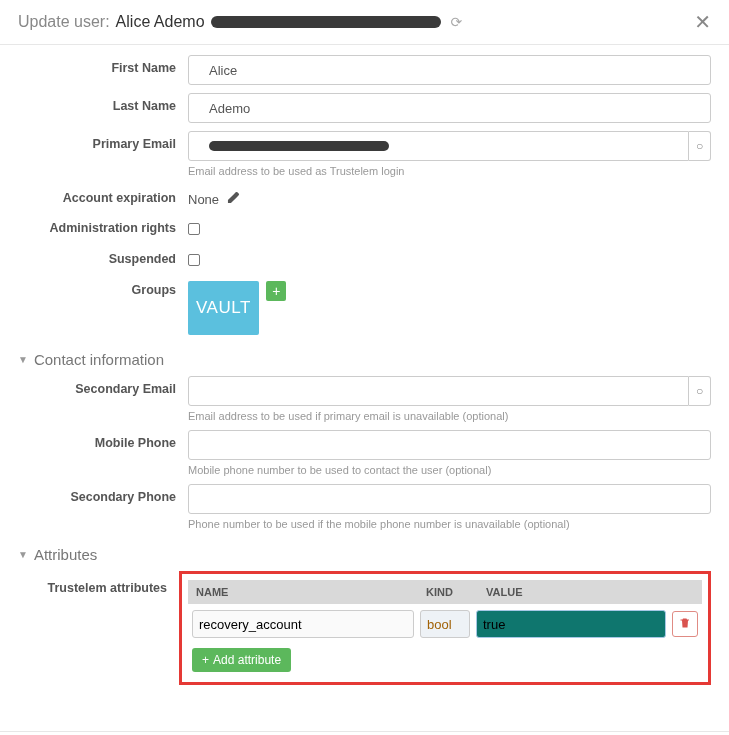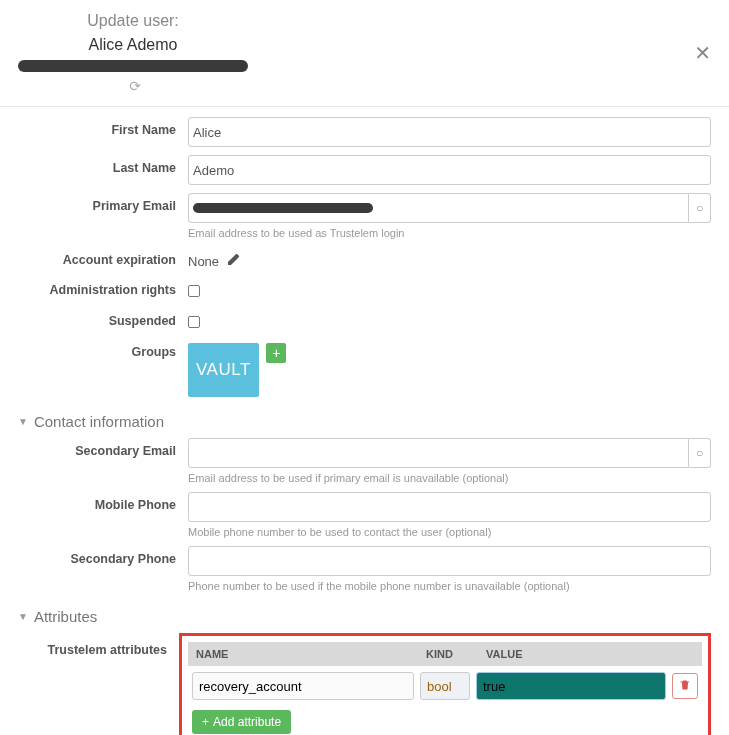--- a/index.html
+++ b/index.html
@@ -1,27 +1,27 @@
 <!DOCTYPE html>
 <html><head>
   <meta charset="utf-8">
   <style>
     * { box-sizing: border-box; margin: 0; padding: 0; }
     body { font-family: "Helvetica Neue", Arial, sans-serif; font-size: 13px; color: #555; background: #fff; width: 729px; }
     .modal-header { display: flex; align-items: center; padding: 12px 18px; border-bottom: 1px solid #e7e7e7; }
-    .modal-title { font-size: 16px; color: #888; font-weight: 400; display: flex; align-items: center; gap: 6px; flex-direction: column; }
+    .modal-title { font-size: 16px; color: #888; font-weight: 400; display: flex; align-items: center; gap: 6px; }
     .modal-title .username { color: #333; font-weight: 500; }
     .redact-bar { display: inline-block; height: 12px; background: #3a3a3a; border-radius: 6px; }
     .refresh-icon { color: #aaa; cursor: pointer; font-size: 14px; margin-left:4px; }
     .close-btn { margin-left: auto; font-size: 20px; color: #888; cursor: pointer; line-height: 1; }
     .modal-body { padding: 10px 18px 18px 18px; }
     .row { display: flex; align-items: flex-start; margin-bottom: 8px; }
     .label-col { width: 170px; text-align: right; padding-right: 12px; padding-top: 6px; font-weight: 600; color: #555; font-size: 12.5px; }
     .field-col { flex: 1; }
-    .text-input { width: 100%; padding: 6px 4px; border: 1px solid #ccc; border-radius: 3px; font-size: 13px; color: #555; height: 30px; }
+    .text-input { width: 100%; padding: 6px 20px; border: 1px solid #ccc; border-radius: 3px; font-size: 13px; color: #555; height: 30px; }
     .input-wrap { display: flex; align-items: center; }
     .input-wrap .text-input { flex: 1; }
     .circle-indicator { width: 22px; display:flex; align-items:center; justify-content:center; color:#888; font-size:12px; border:1px solid #ccc; border-left:none; height:30px; border-radius:0 3px 3px 0; }
     .input-wrap .has-indicator { border-radius:3px 0 0 3px; }
     .helper { font-size: 11px; color: #999; margin-top: 4px; }
     .checkbox-box { display:inline-block; width:12px; height:12px; border:1.5px solid #777; border-radius:2px; margin-top:8px; cursor:pointer; }
     .inline-edit { color:#555; display:flex; align-items:center; gap:8px; padding-top:6px;}
     .pencil-icon { cursor:pointer; font-size:13px; color:#555; }
     .tag { display:inline-block; background:#5bc0de; color:#fff; padding:17px 8px; font-size:17px; border-radius:2px; letter-spacing:0.5px;}
     .add-tag { display:inline-flex; align-items:center; justify-content:center; background:#5cb85c; color:#fff; width:20px; height:20px; border-radius:2px; font-size:14px; cursor:pointer; margin-left:4px; vertical-align:top;}

